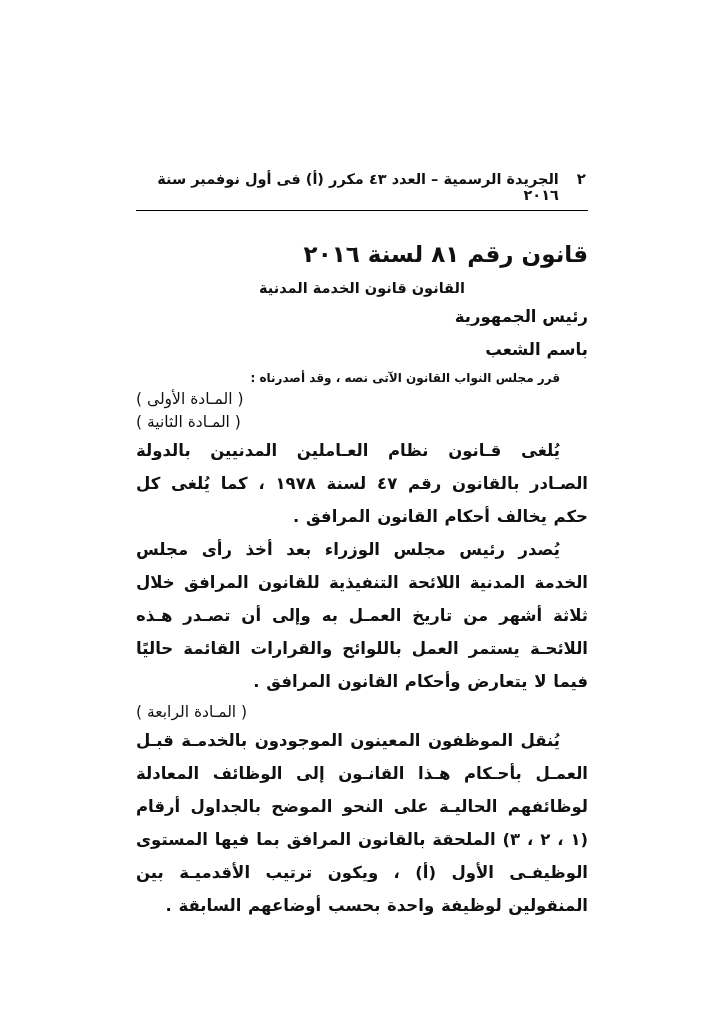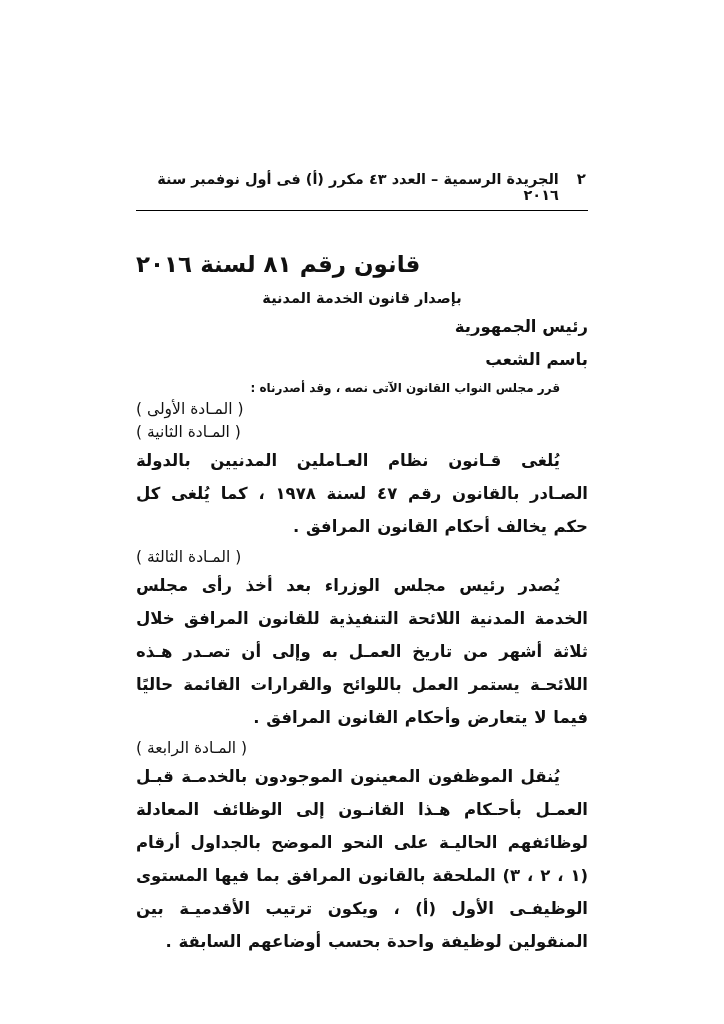--- a/index.html
+++ b/index.html
@@ -26,22 +26,22 @@
     gap: 18px;
     font-size: 14.5px;
     font-weight: bold;
     padding: 0 2px 7px 2px;
     border-bottom: 1.6px solid #000;
   }
   .page-number { font-size: 15px; }
   .gazette-line { letter-spacing: 0; margin-top: 11px; }
   
   .law-title {
-    margin-top: 40px;
-    text-align: left;
+    margin-top: 30px;
+    text-align: right;
     font-size: 23px;
     font-weight: bold;
   }
   .law-subtitle {
     margin-top: 13px;
     text-align: center;
     font-size: 14.5px;
     font-weight: bold;
   }
   
@@ -82,38 +82,37 @@
 
 <div class="page">
   <div class="content">
 
     <div class="page-header">
       <span class="page-number">٢</span>
       <span class="gazette-line">الجريدة الرسمية – العدد ٤٣ مكرر (أ) فى أول نوفمبر سنة ٢٠١٦</span>
     </div>
 
     <div class="law-title">قانون رقم ٨١ لسنة ٢٠١٦</div>
-    <div class="law-subtitle">بإصدار قانون الخدمة المدنية</div>
+    <div class="law-subtitle">القانون قانون الخدمة المدنية</div>
 
     <div class="name-line second">رئيس الجمهورية</div>
     <div class="name-line">باسم الشعب</div>
 
     <div class="preamble-line">قرر مجلس النواب القانون الآتى نصه ، وقد أصدرناه :</div>
 
     <div class="article">
       <div class="article-heading">( المـادة الأولى )</div>
     </div>
 
     <div class="article">
       <div class="article-heading">( المـادة الثانية )</div>
       <div class="article-body">يُلغى قـانون نظام العـاملين المدنيين بالدولة الصـادر بالقانون رقم ٤٧ لسنة ١٩٧٨ ، كما يُلغى كل حكم يخالف أحكام القانون المرافق .</div>
     </div>
 
     <div class="article">
-      <div class="article-heading">( المـادة الثالثة )</div>
       <div class="article-body">يُصدر رئيس مجلس الوزراء بعد أخذ رأى مجلس الخدمة المدنية اللائحة التنفيذية للقانون المرافق خلال ثلاثة أشهر من تاريخ العمـل به وإلى أن تصـدر هـذه اللائحـة يستمر العمل باللوائح والقرارات القائمة حاليًا فيما لا يتعارض وأحكام القانون المرافق .</div>
     </div>
 
     <div class="article">
       <div class="article-heading">( المـادة الرابعة )</div>
       <div class="article-body">يُنقل الموظفون المعينون الموجودون بالخدمـة قبـل العمـل بأحـكام هـذا القانـون إلى الوظائف المعادلة لوظائفهم الحاليـة على النحو الموضح بالجداول أرقام (١ ، ٢ ، ٣) الملحقة بالقانون المرافق بما فيها المستوى الوظيفـى الأول (أ) ، ويكون ترتيب الأقدميـة بين المنقولين لوظيفة واحدة بحسب أوضاعهم السابقة .</div>
     </div>
 
   </div>
 </div>

